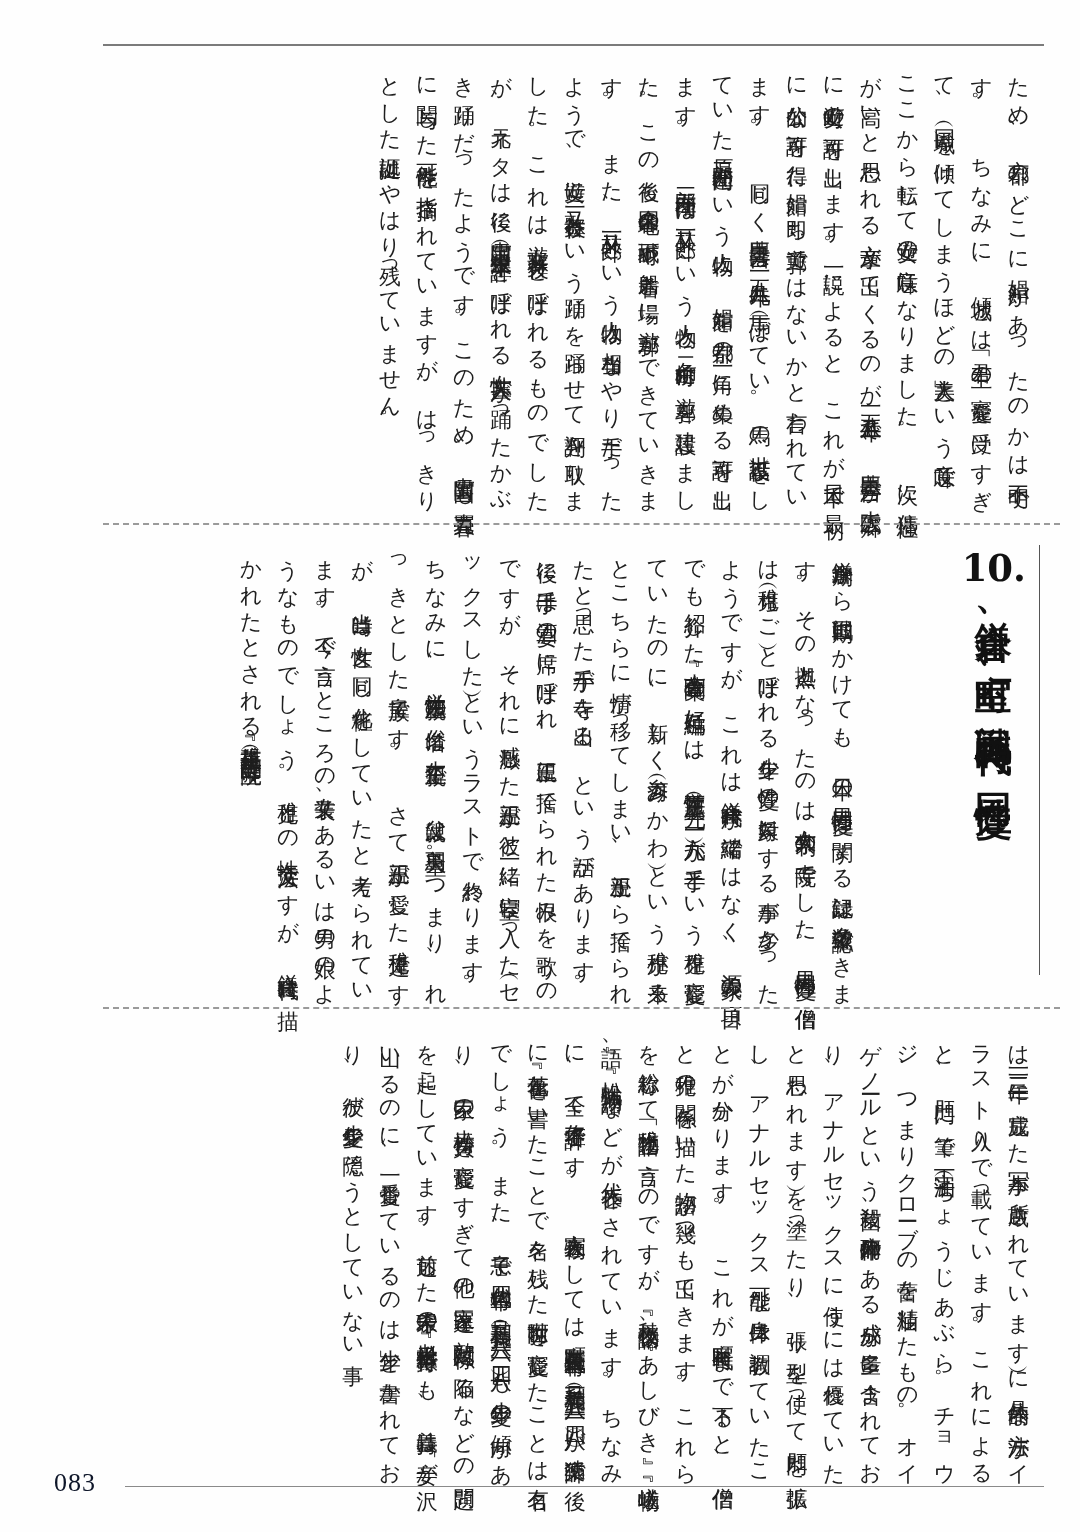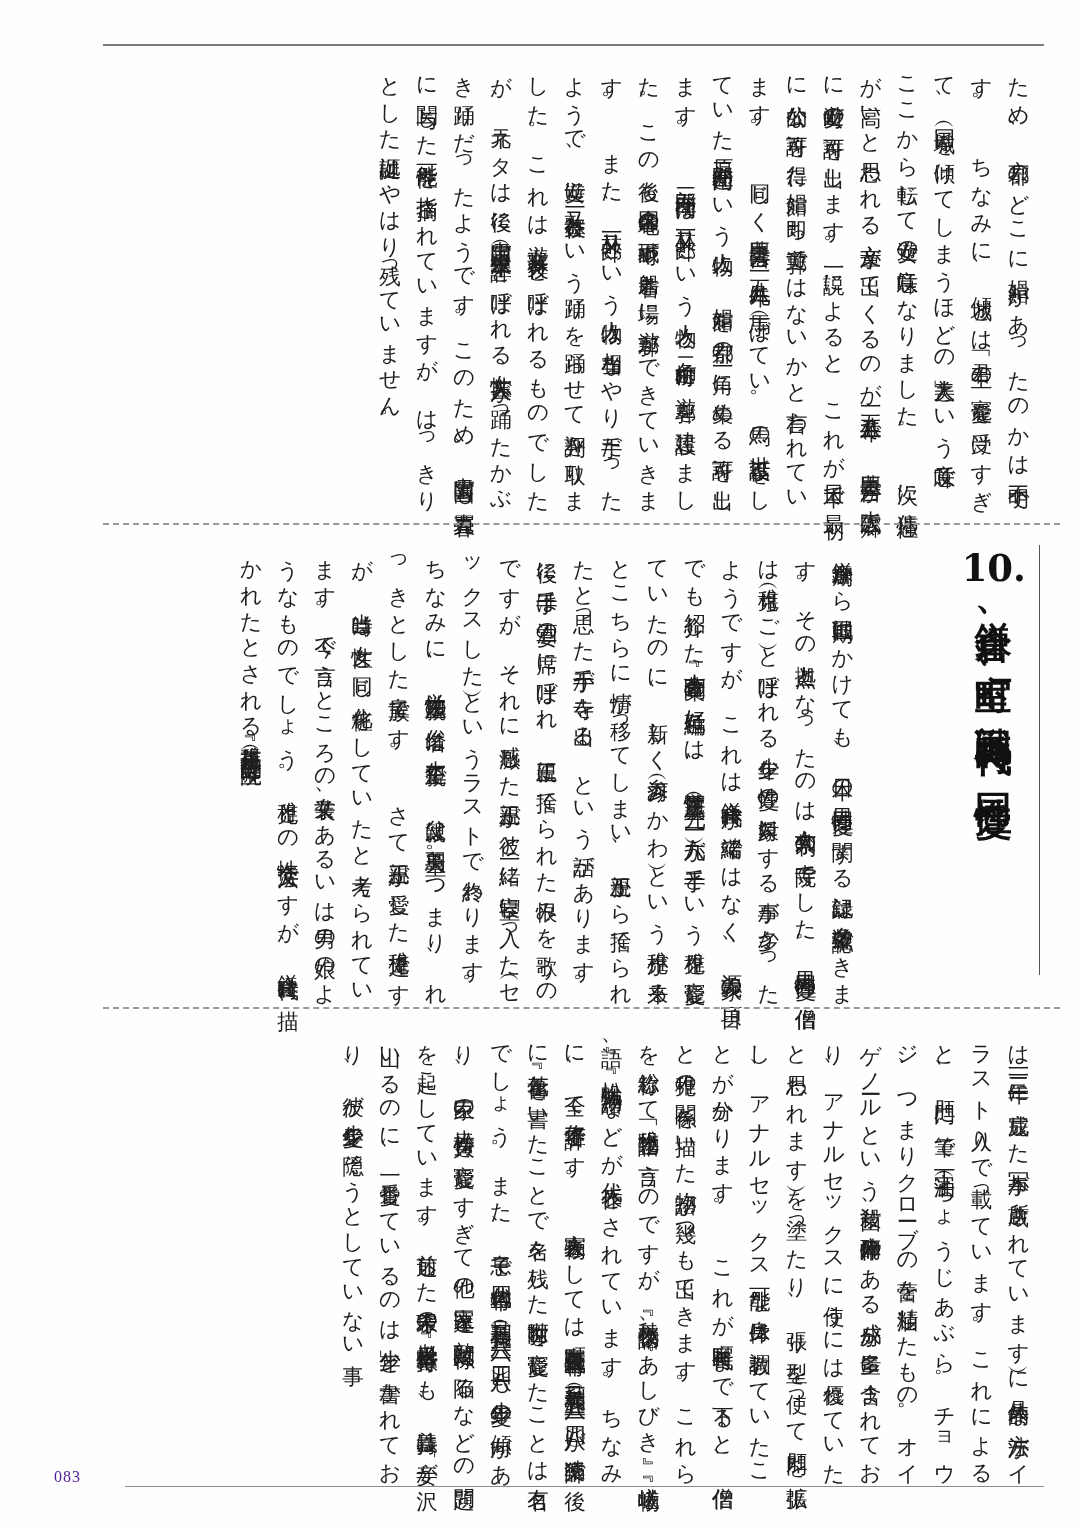--- a/index.html
+++ b/index.html
@@ -51,23 +51,23 @@
     top: 1486px;
     height: 0;
     border-top: 1.5px solid #8a8a8a;
   }
 
   
   .folio {
     position: absolute;
     left: 54px;
     top: 1468px;
-    font-size: 16px;
+    font-size: 26px;
     letter-spacing: 1px;
-    color: #4c1d95;
+    color: #0f172a;
     font-family: "Liberation Serif", "DejaVu Serif", serif;
   }
 
   
   .vblock {
     position: absolute;
     writing-mode: vertical-rl;
     -webkit-writing-mode: vertical-rl;
     text-orientation: upright;
     font-feature-settings: "vert" 1;

